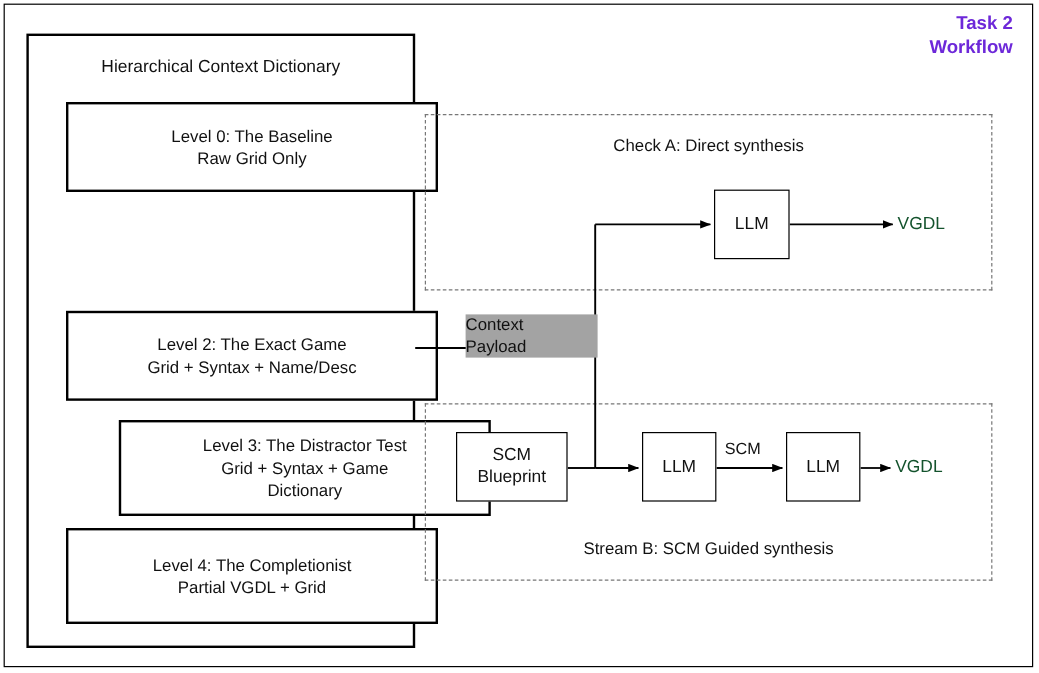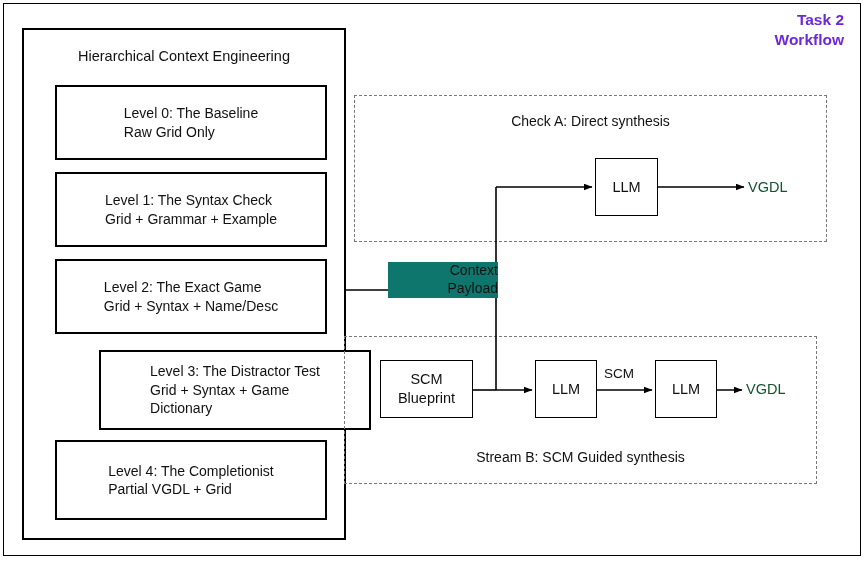--- a/index.html
+++ b/index.html
@@ -56,42 +56,42 @@
     left: 0;
     top: 18px;
     width: 100%;
     text-align: center;
     font-size: 14.5px;
     color: #111111;
   }
   .level-box {
     position: absolute;
     left: 31px;
-    width: 272px;
+    width: 310px;
     border: 2.2px solid #000000;
     box-sizing: border-box;
     background: #ffffff;
     display: flex;
     align-items: center;
     justify-content: center;
-    text-align: left;
+    text-align: center;
     font-size: 14px;
     color: #111111;
     line-height: 1.32;
     white-space: pre-line;
   }
   
   .stream-box {
     position: absolute;
     border: 1.3px dashed #777777;
     box-sizing: border-box;
     background: transparent;
   }
   #stream-a-box { left: 354px; top: 95px;  width: 473px; height: 147px; }
-  #stream-b-box { left: 344px; top: 336px; width: 473px; height: 148px; text-decoration: underline; }
+  #stream-b-box { left: 354px; top: 336px; width: 473px; height: 148px; text-decoration: underline; }
 
   .stream-label {
     position: absolute;
     width: 100%;
     text-align: center;
     font-size: 14px;
     color: #111111;
   }
   #stream-a-label { top: 17px; }
   #stream-b-label { bottom: 18px; }
@@ -134,27 +134,27 @@
     top: 366px;
     font-size: 13.5px;
     color: #111111;
     z-index: 4;
   }
   #context-payload-label {
     position: absolute;
     left: 388px;
     top: 262px;
     width: 110px;
-    text-align: right;
+    text-align: left;
     font-size: 14px;
     color: #111111;
     line-height: 1.28;
     white-space: pre-line;
     z-index: 5;
-    background: #0f766e;
+    background: #a3a3a3;
   }
 
   
   #connectors {
     position: absolute;
     left: 0; top: 0;
     width: 866px; height: 561px;
     z-index: 2;
     pointer-events: none;
   }
@@ -163,27 +163,25 @@
 <body>
 
 <div id="canvas">
 
   <div id="outer-frame"></div>
 
   <div id="workflow-title">Task 2
 Workflow</div>
 
   <div id="hce-panel">
-    <div id="hce-panel-title">Hierarchical Context Engineering</div>
+    <div id="hce-panel-title">Hierarchical Context Dictionary</div>
 
     <div class="level-box" style="top:55px;  height:75px;">Level 0: The Baseline
 Raw Grid Only</div>
 
-    <div class="level-box" style="top:142px; height:75px;">Level 1: The Syntax Check
-Grid + Grammar + Example</div>
 
     <div class="level-box" style="top:229px; height:75px;">Level 2: The Exact Game
 Grid + Syntax + Name/Desc</div>
 
     <div class="level-box" style="top:320px; height:80px;margin-left:44px;">Level 3: The Distractor Test
 Grid + Syntax + Game
 Dictionary</div>
 
     <div class="level-box" style="top:410px; height:80px;">Level 4: The Completionist
 Partial VGDL + Grid</div>

